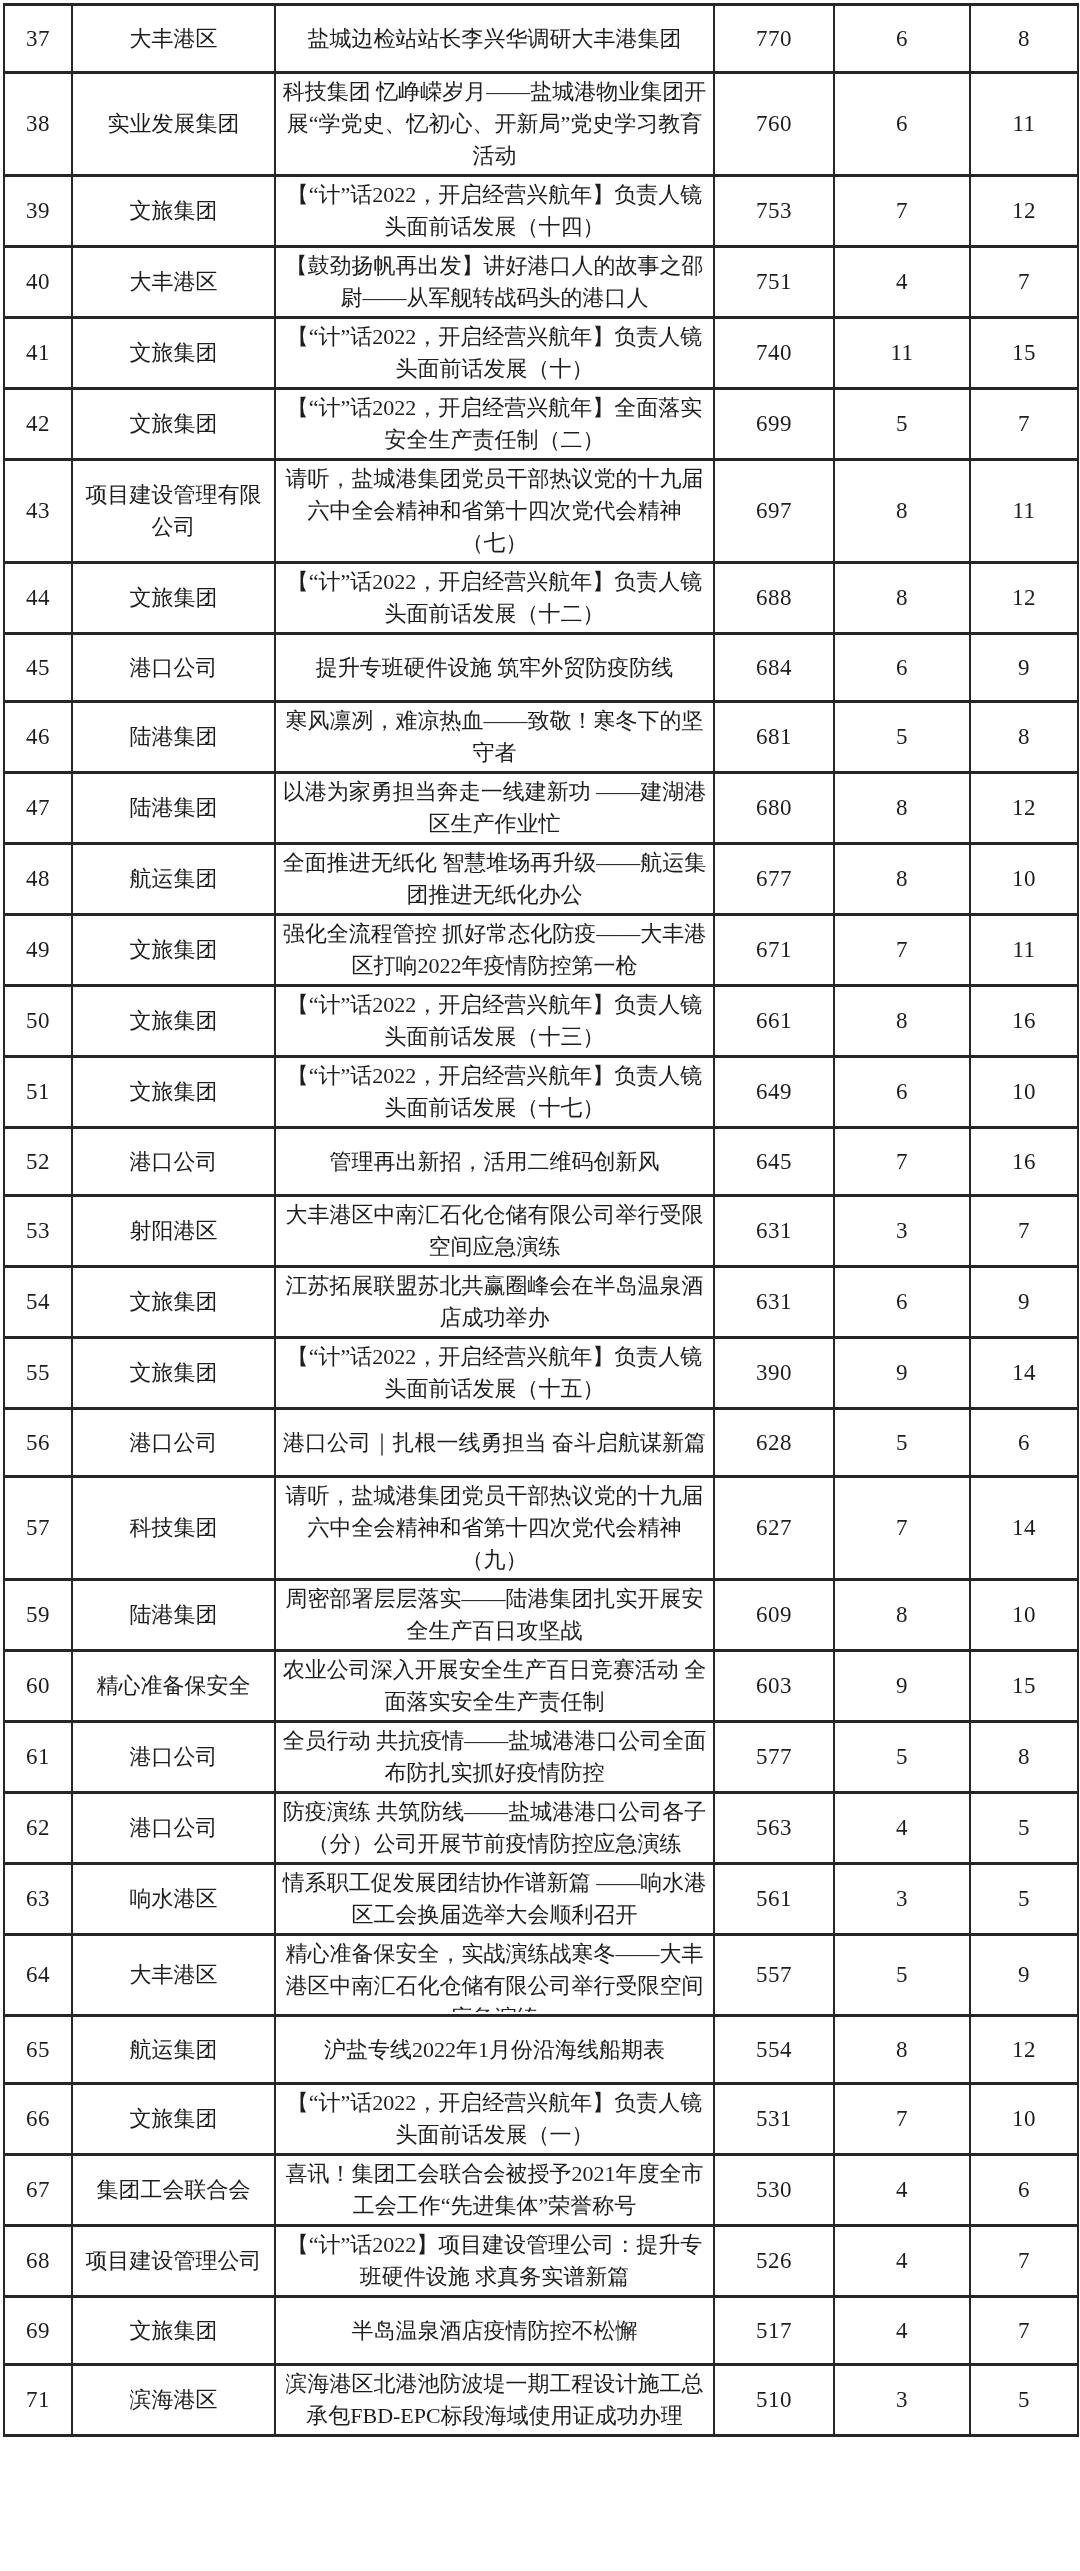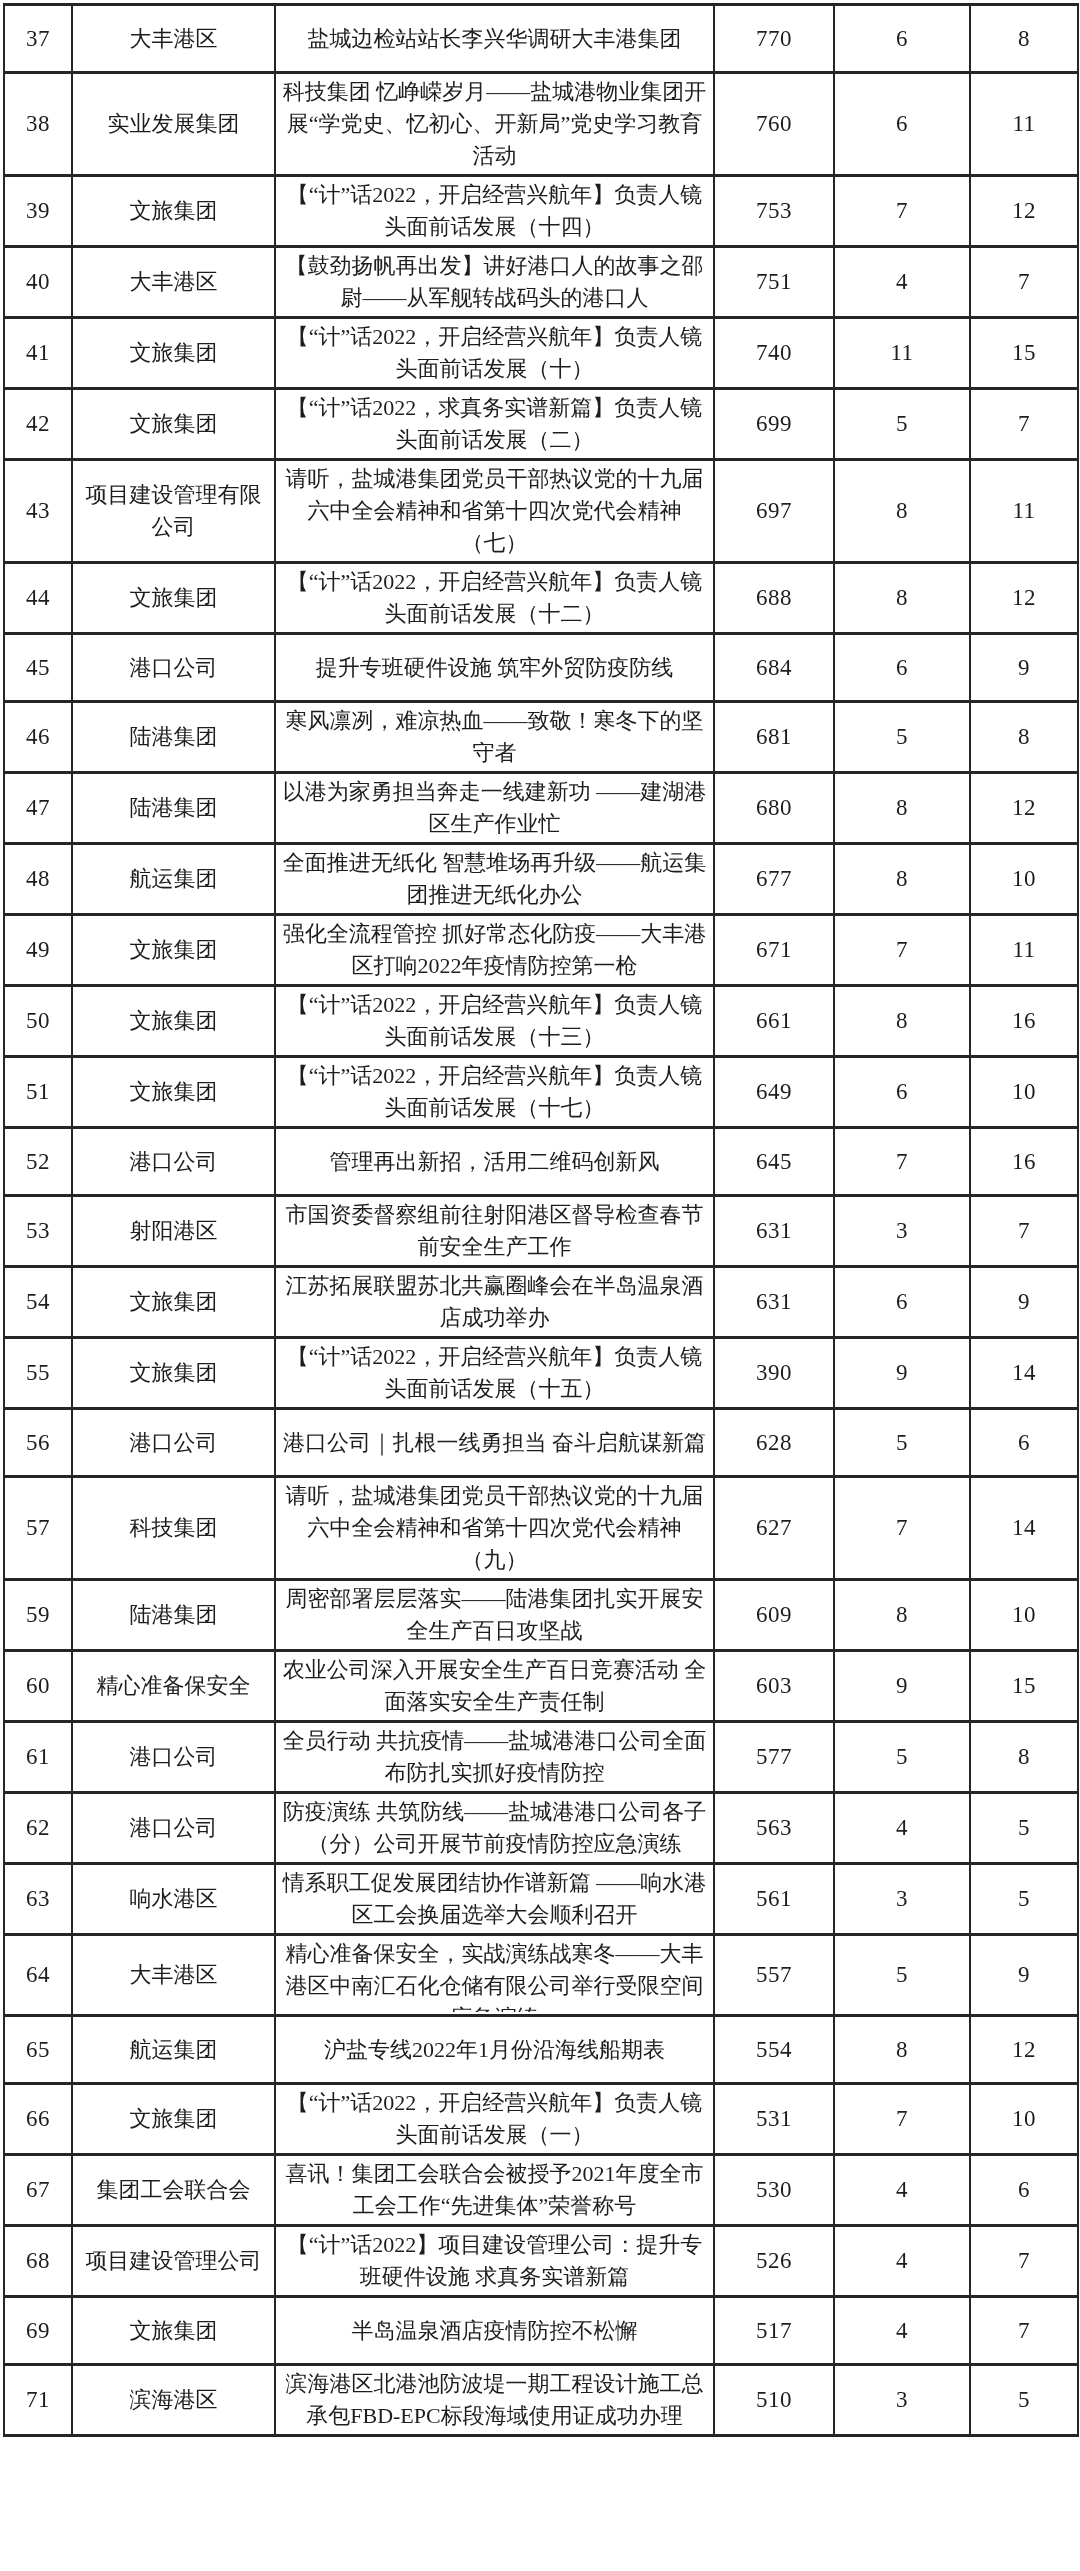--- a/index.html
+++ b/index.html
@@ -172,21 +172,21 @@
   </tr>
 
   <tr>
     <td class="num">
             <span class="txt">42</span>
           </td>
     <td>
             <span class="txt">文旅集团</span>
           </td>
     <td>
-            <span class="txt title">【“计”话2022，求真务实谱新篇】负责人镜头面前话发展（二）</span>
+            <span class="txt title">【“计”话2022，开启经营兴航年】全面落实安全生产责任制（二）</span>
           </td>
     <td class="num">
             <span class="txt">699</span>
           </td>
     <td class="num">
             <span class="txt">5</span>
           </td>
     <td class="num">
             <span class="txt">7</span>
           </td>
@@ -403,21 +403,21 @@
   </tr>
 
   <tr>
     <td class="num">
             <span class="txt">53</span>
           </td>
     <td>
             <span class="txt">射阳港区</span>
           </td>
     <td>
-            <span class="txt title">市国资委督察组前往射阳港区督导检查春节前安全生产工作</span>
+            <span class="txt title">大丰港区中南汇石化仓储有限公司举行受限空间应急演练</span>
           </td>
     <td class="num">
             <span class="txt">631</span>
           </td>
     <td class="num">
             <span class="txt">3</span>
           </td>
     <td class="num">
             <span class="txt">7</span>
           </td>

